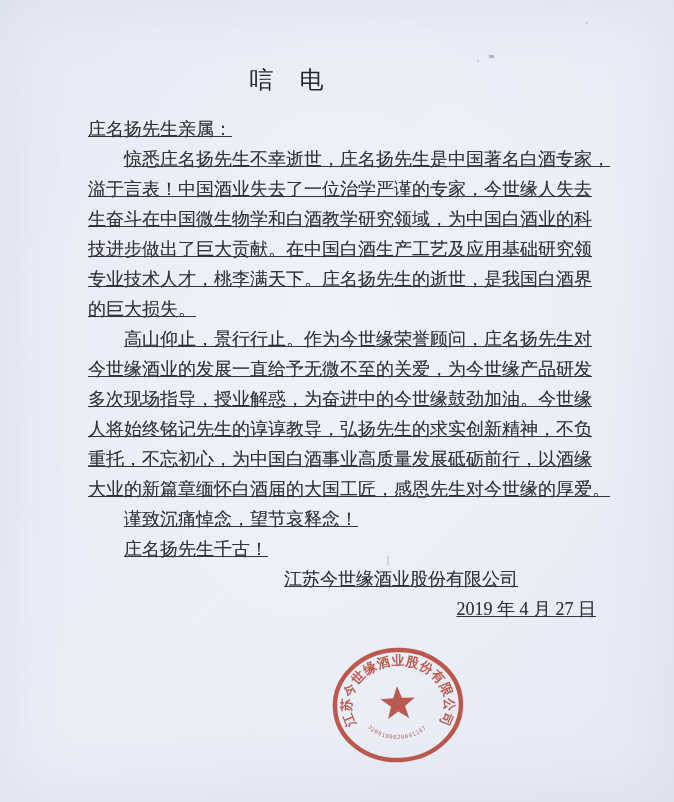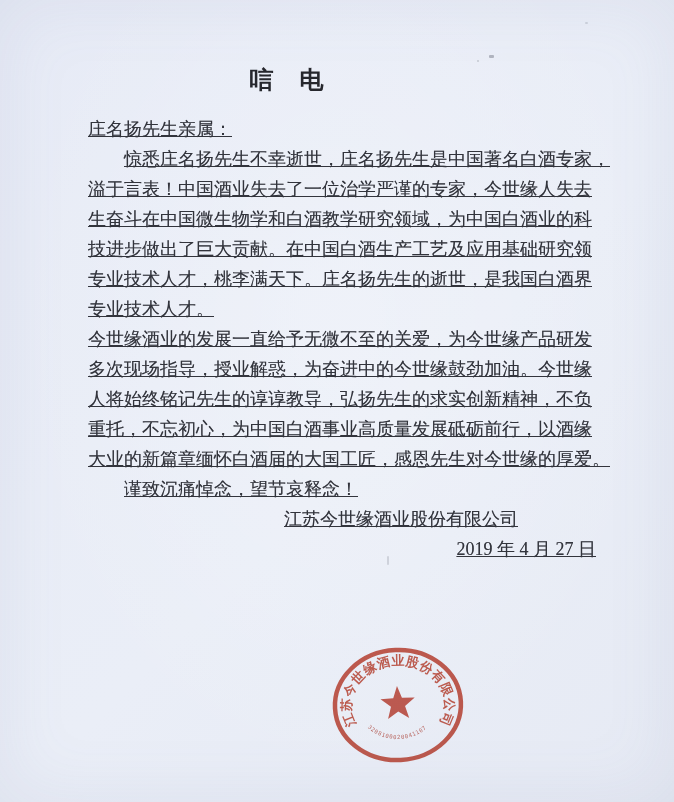--- a/index.html
+++ b/index.html
@@ -11,21 +11,21 @@
   .page {
     position:relative; width:674px; height:802px; overflow:hidden;
     background:#e9edf7;
     background-image:
       radial-gradient(ellipse at 50% 40%, rgba(255,255,255,0.25), rgba(0,0,0,0) 70%),
       linear-gradient(135deg, #e7ebf6 0%, #eaeef7 55%, #e6eaf4 100%);
     box-shadow: inset 0 0 70px rgba(110,120,155,0.10);
   }
   .title {
     position:absolute; top:64px; left:0; width:574px; margin:0;
-    text-align:center; font-size:24px; font-weight:700;
+    text-align:center; font-size:24px; font-weight:400;
     color:#26272d; letter-spacing:1px;
   }
   .content {
     position:absolute; left:88px; top:114px; width:508px;
     font-size:18px; line-height:30px; color:#32343c;
     text-shadow:0 0 0.5px rgba(50,52,60,0.45);
     text-decoration:underline;
   }
   .line { height:30px; white-space:nowrap; }
   .indent { padding-left:36px; }
@@ -51,29 +51,31 @@
 
   <div class="content">
     <div class="line">庄名扬先生亲属：</div>
 
     <div class="line indent">惊悉庄名扬先生不幸逝世，庄名扬先生是中国著名白酒专家，</div>
     <div class="line">溢于言表！中国酒业失去了一位治学严谨的专家，今世缘人失去</div>
 
     <div class="line">生奋斗在中国微生物学和白酒教学研究领域，为中国白酒业的科</div>
     <div class="line">技进步做出了巨大贡献。在中国白酒生产工艺及应用基础研究领</div>
     <div class="line">专业技术人才，桃李满天下。庄名扬先生的逝世，是我国白酒界</div>
-    <div class="line">专业技术人才。</div>
+    <div class="line">的巨大损失。</div>
 
+    <div class="line indent">高山仰止，景行行止。作为今世缘荣誉顾问，庄名扬先生对</div>
     <div class="line">今世缘酒业的发展一直给予无微不至的关爱，为今世缘产品研发</div>
     <div class="line">多次现场指导，授业解惑，为奋进中的今世缘鼓劲加油。今世缘</div>
     <div class="line">人将始终铭记先生的谆谆教导，弘扬先生的求实创新精神，不负</div>
     <div class="line">重托，不忘初心，为中国白酒事业高质量发展砥砺前行，以酒缘</div>
     <div class="line">大业的新篇章缅怀白酒届的大国工匠，感恩先生对今世缘的厚爱。</div>
 
     <div class="line indent">谨致沉痛悼念，望节哀释念！</div>
+    <div class="line indent">庄名扬先生千古！</div>
 
     <div class="line sig-company">江苏今世缘酒业股份有限公司</div>
     <div class="line sig-date">2019 年 4 月 27 日</div>
   </div>
 
   <svg class="seal" viewBox="0 0 136 118" width="136" height="118" xmlns="http://www.w3.org/2000/svg">
     <defs>
       <path id="sealTextArc" d="M 25.4 74.9 A 47 40 0 1 1 110.6 74.9" fill="none"></path>
       <path id="sealCodeArc" d="M 35.2 77.5 A 40 34 0 0 0 100.8 77.5" fill="none"></path>
     </defs>

